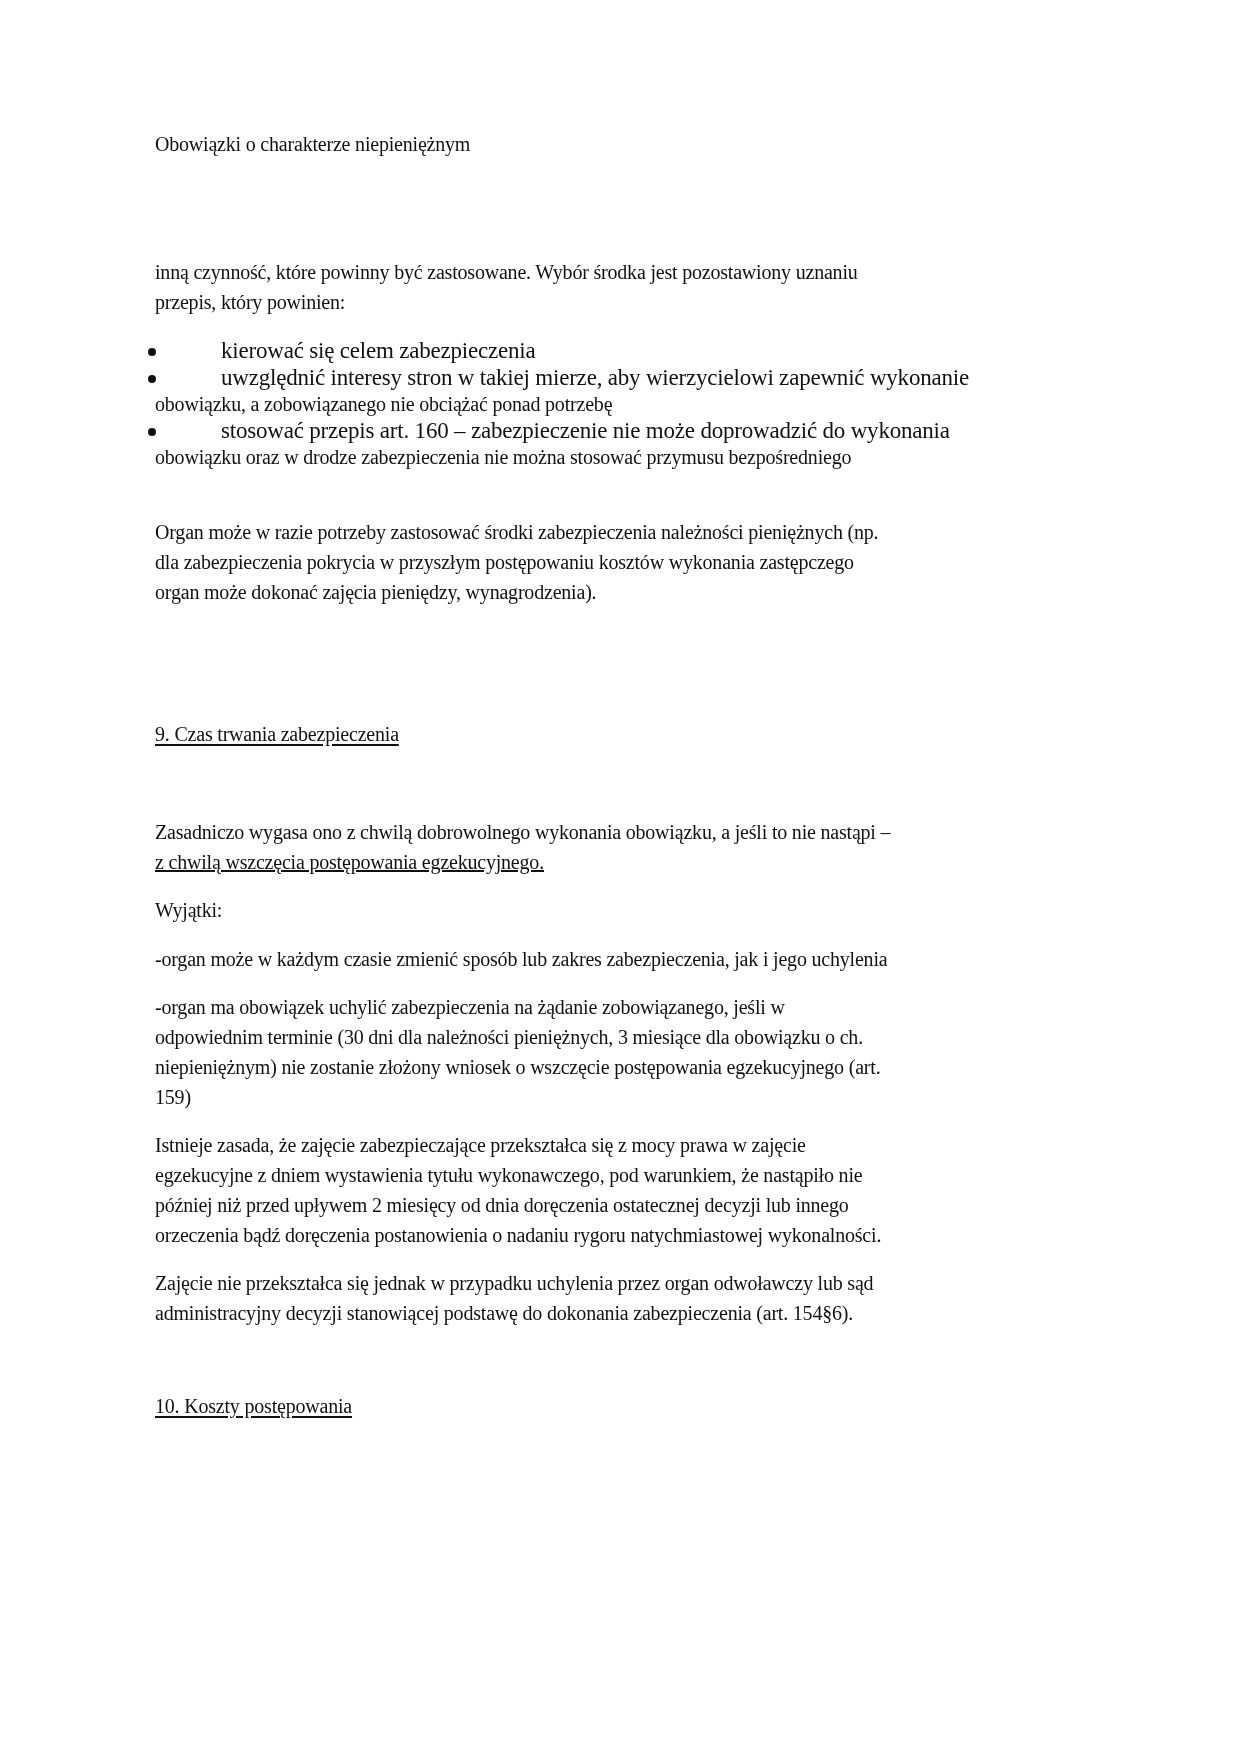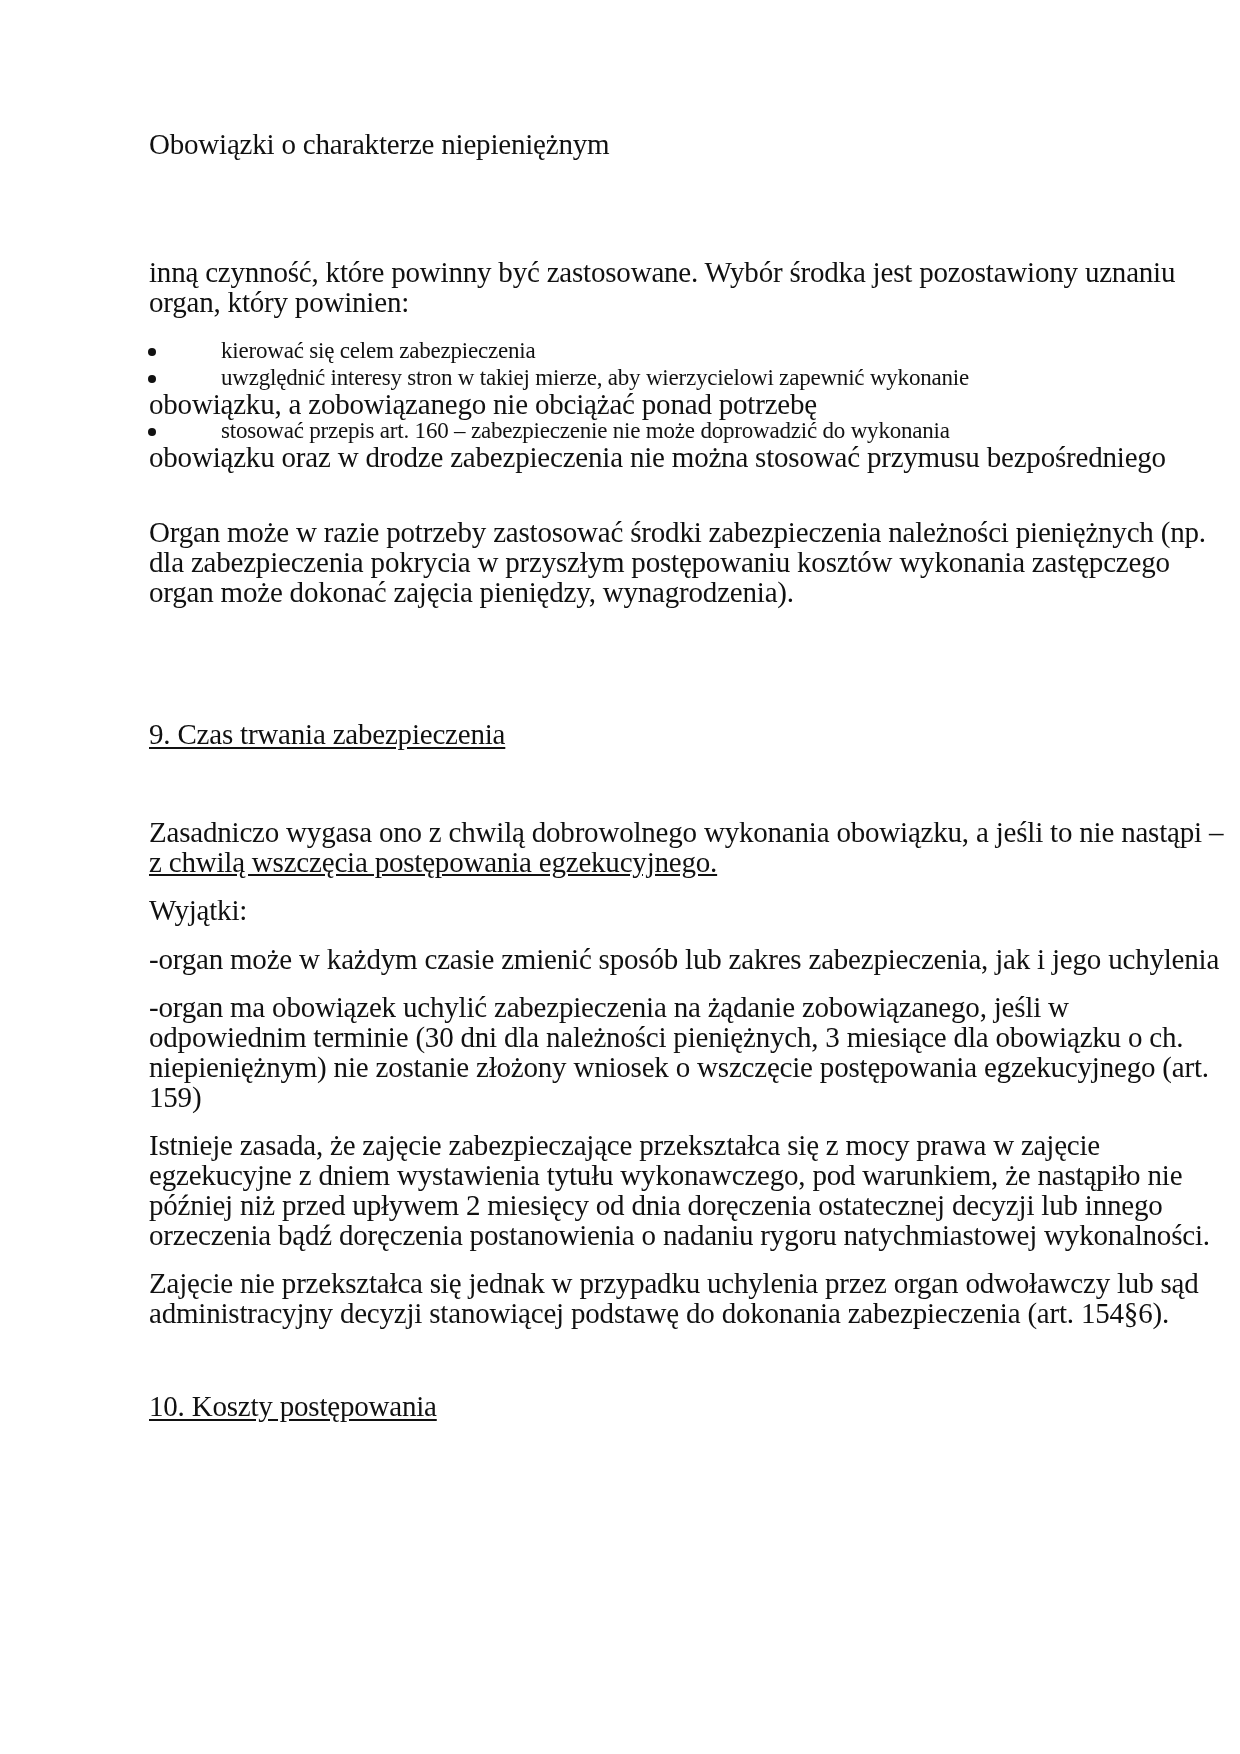--- a/index.html
+++ b/index.html
@@ -18,22 +18,22 @@
     .page {
       position: absolute;
       left: 0;
       top: 0;
       width: 1240px;
       height: 1754px;
       background: #ffffff;
     }
     .line {
       position: absolute;
-      left: 149px;
-      font-size: 29px;
+      left: 155px;
+      font-size: 20px;
       line-height: 28px;
       white-space: nowrap;
       letter-spacing: -0.2px;
     }
     .heading-underlined {
       text-decoration: underline;
       text-underline-offset: 3px;
     }
     .bullet {
       position: absolute;
@@ -53,21 +53,21 @@
     }
   </style>
 </head>
 <body>
 
 <div class="page">
 
   <div class="line" style="top:130px;">Obowiązki o charakterze niepieniężnym</div>
 
   <div class="line" style="top:258px;">inną czynność, które powinny być zastosowane. Wybór środka jest pozostawiony uznaniu</div>
-  <div class="line" style="top:288px;">organ, który powinien:</div>
+  <div class="line" style="top:288px;">przepis, który powinien:</div>
 
   <div class="bullet" style="top:348px;"></div>
   <div class="bullet-text" style="top:337px;text-align:center;">kierować się celem zabezpieczenia</div>
 
   <div class="bullet" style="top:375px;"></div>
   <div class="bullet-text" style="top:364px;">uwzględnić interesy stron w takiej mierze, aby wierzycielowi zapewnić wykonanie</div>
   <div class="line" style="top:390px;text-align:center;">obowiązku, a zobowiązanego nie obciążać ponad potrzebę</div>
 
   <div class="bullet" style="top:428px;"></div>
   <div class="bullet-text" style="top:417px;">stosować przepis art. 160 – zabezpieczenie nie może doprowadzić do wykonania</div>

